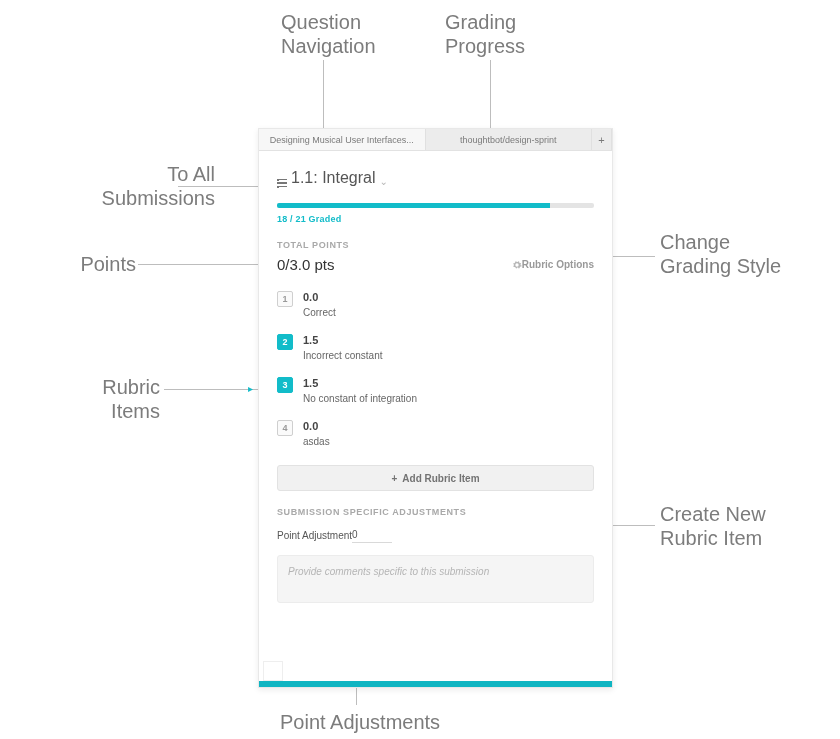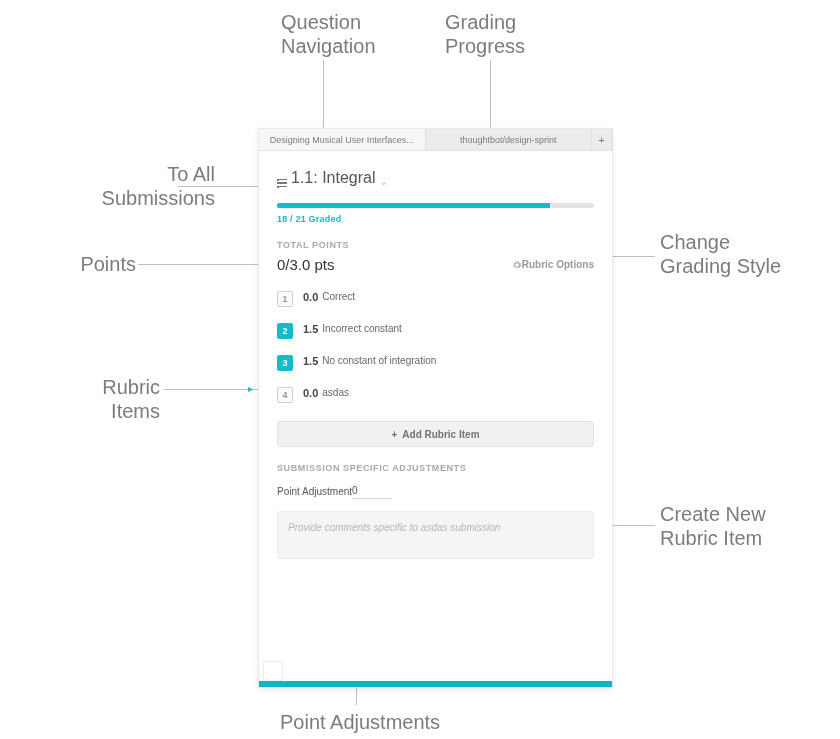--- a/index.html
+++ b/index.html
@@ -28,21 +28,21 @@
 .section-label{font-size:9px;font-weight:700;letter-spacing:.6px;color:#a9a9a9;margin-top:16px}
 .pointsrow{display:flex;align-items:center;justify-content:space-between;margin-top:6px}
 .points{font-size:15px;font-weight:400;color:#333}
 .rubric-options{font-size:10px;color:#999;display:flex;align-items:center;font-weight:600}
 .gear{width:10px;height:10px;display:inline-block}
 
 .items{margin-top:10px}
 .item{display:flex;align-items:flex-start;gap:10px;padding:8px 0}
 .numbox{width:16px;height:16px;border:1px solid #cfcfcf;border-radius:2px;font-size:9px;font-weight:700;display:flex;align-items:center;justify-content:center;color:#999;background:#fafafa}
 .numbox.sel{background:#12bcc9;border-color:#12bcc9;color:#fff}
-.item-body{display:flex;flex-direction:row;gap:4px}
+.item-body{display:flex;flex-direction:column;gap:4px}
 .ipts{font-size:11px;font-weight:700;color:#444}
 .idesc{font-size:10px;color:#666}
 
 .add-btn{margin-top:10px;width:100%;height:26px;background:#f1f1f1;border:1px solid #e2e2e2;border-radius:3px;font-size:10px;color:#737373;display:flex;align-items:center;justify-content:center;gap:5px;font-weight:600}
 .adj-row{display:flex;align-items:center;gap:0;margin-top:10px;font-size:10px;color:#555}
 .adj-input{border:none;border-bottom:1px solid #d9d9d9;width:40px;font-size:10px;padding:2px 0;color:#555;outline:none}
 .comment{margin-top:12px;background:#f5f5f5;border:1px solid #ececec;border-radius:3px;padding:10px;font-size:10px;color:#b5b5b5;font-style:italic;height:48px}
 .footer-accent{position:absolute;left:0;bottom:0;width:100%;height:6px;background:#0fb5c2}
 .footer-accent::before{content:"";position:absolute;left:4px;bottom:6px;width:18px;height:18px;background:#fff;border:1px solid #eee}
 .caret{position:absolute;left:248px;top:383px;color:#12bcc9;font-size:10px}
@@ -141,17 +141,17 @@
       <span>+</span>
       <span>Add Rubric Item</span>
     </button>
 
     <div class="section-label">SUBMISSION SPECIFIC ADJUSTMENTS</div>
     <div class="adj-row">
       <span>Point Adjustment</span>
       <input class="adj-input" value="0" style="">
     </div>
 
-    <div class="comment">Provide comments specific to asdas submission</div>
+    <div class="comment">Provide comments specific to this submission</div>
   </div>
 
   <div class="footer-accent"></div>
 </div>
 
 </body></html>

